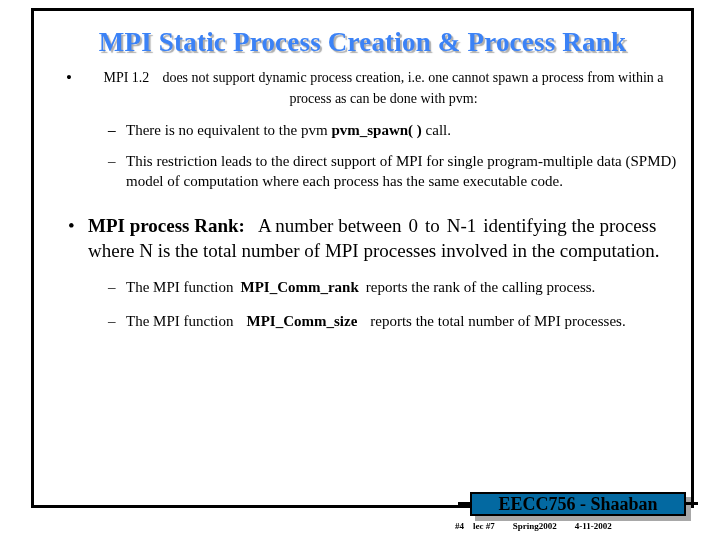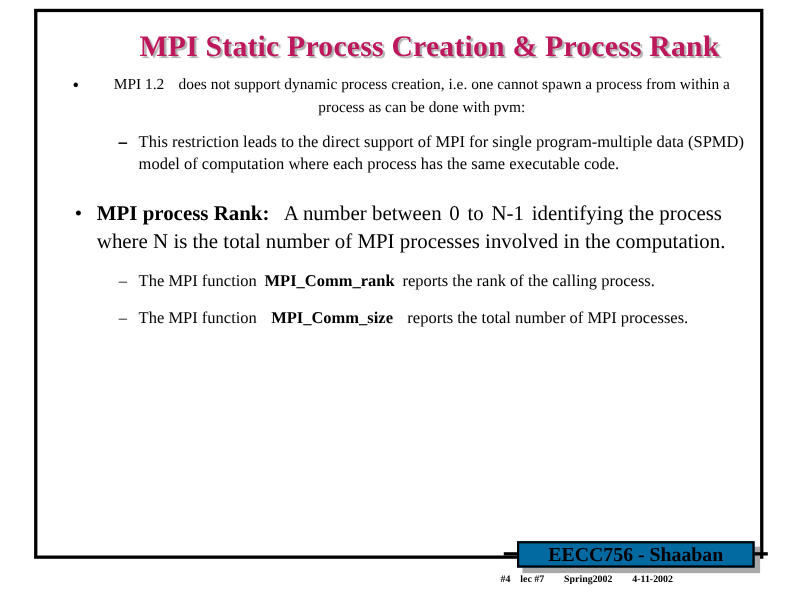--- a/index.html
+++ b/index.html
@@ -34,24 +34,23 @@
     position: absolute;
     left: 0;
     top: 16px;
     width: 100%;
     text-align: center;
     font-family: "Liberation Serif", "DejaVu Serif", serif;
     font-weight: bold;
     font-size: 27px;
     line-height: 30px;
     letter-spacing: 0.2px;
-    color: #be185d;
+    color: #3b82f6;
     text-shadow: 2px 2px 1px rgba(110,110,110,0.55);
     white-space: nowrap;
-    margin-left: 28px;
   }
 
   
   #body-content {
     position: absolute;
     left: 18px;
     top: 56px;
     right: 12px;
   }
 
@@ -201,20 +200,21 @@
     </div>
 
     <div class="group-l2">
 
       <div class="bullet-l2">
         <span class="marker">–</span>
       </div>
 
       <div class="bullet-l2">
         <span class="marker">–</span>
+        <div class="txt"><span>There is no equivalent to the pvm</span> <b>pvm_spawn( )</b> <span>call.</span></div>
       </div>
 
       <div class="bullet-l2">
         <span class="marker">–</span>
         <div class="txt">This restriction leads to the direct support of MPI for single program-multiple data (SPMD) model of computation where each process has the same executable code.</div>
       </div>
 
     </div>
 
     <div class="bullet-big">

